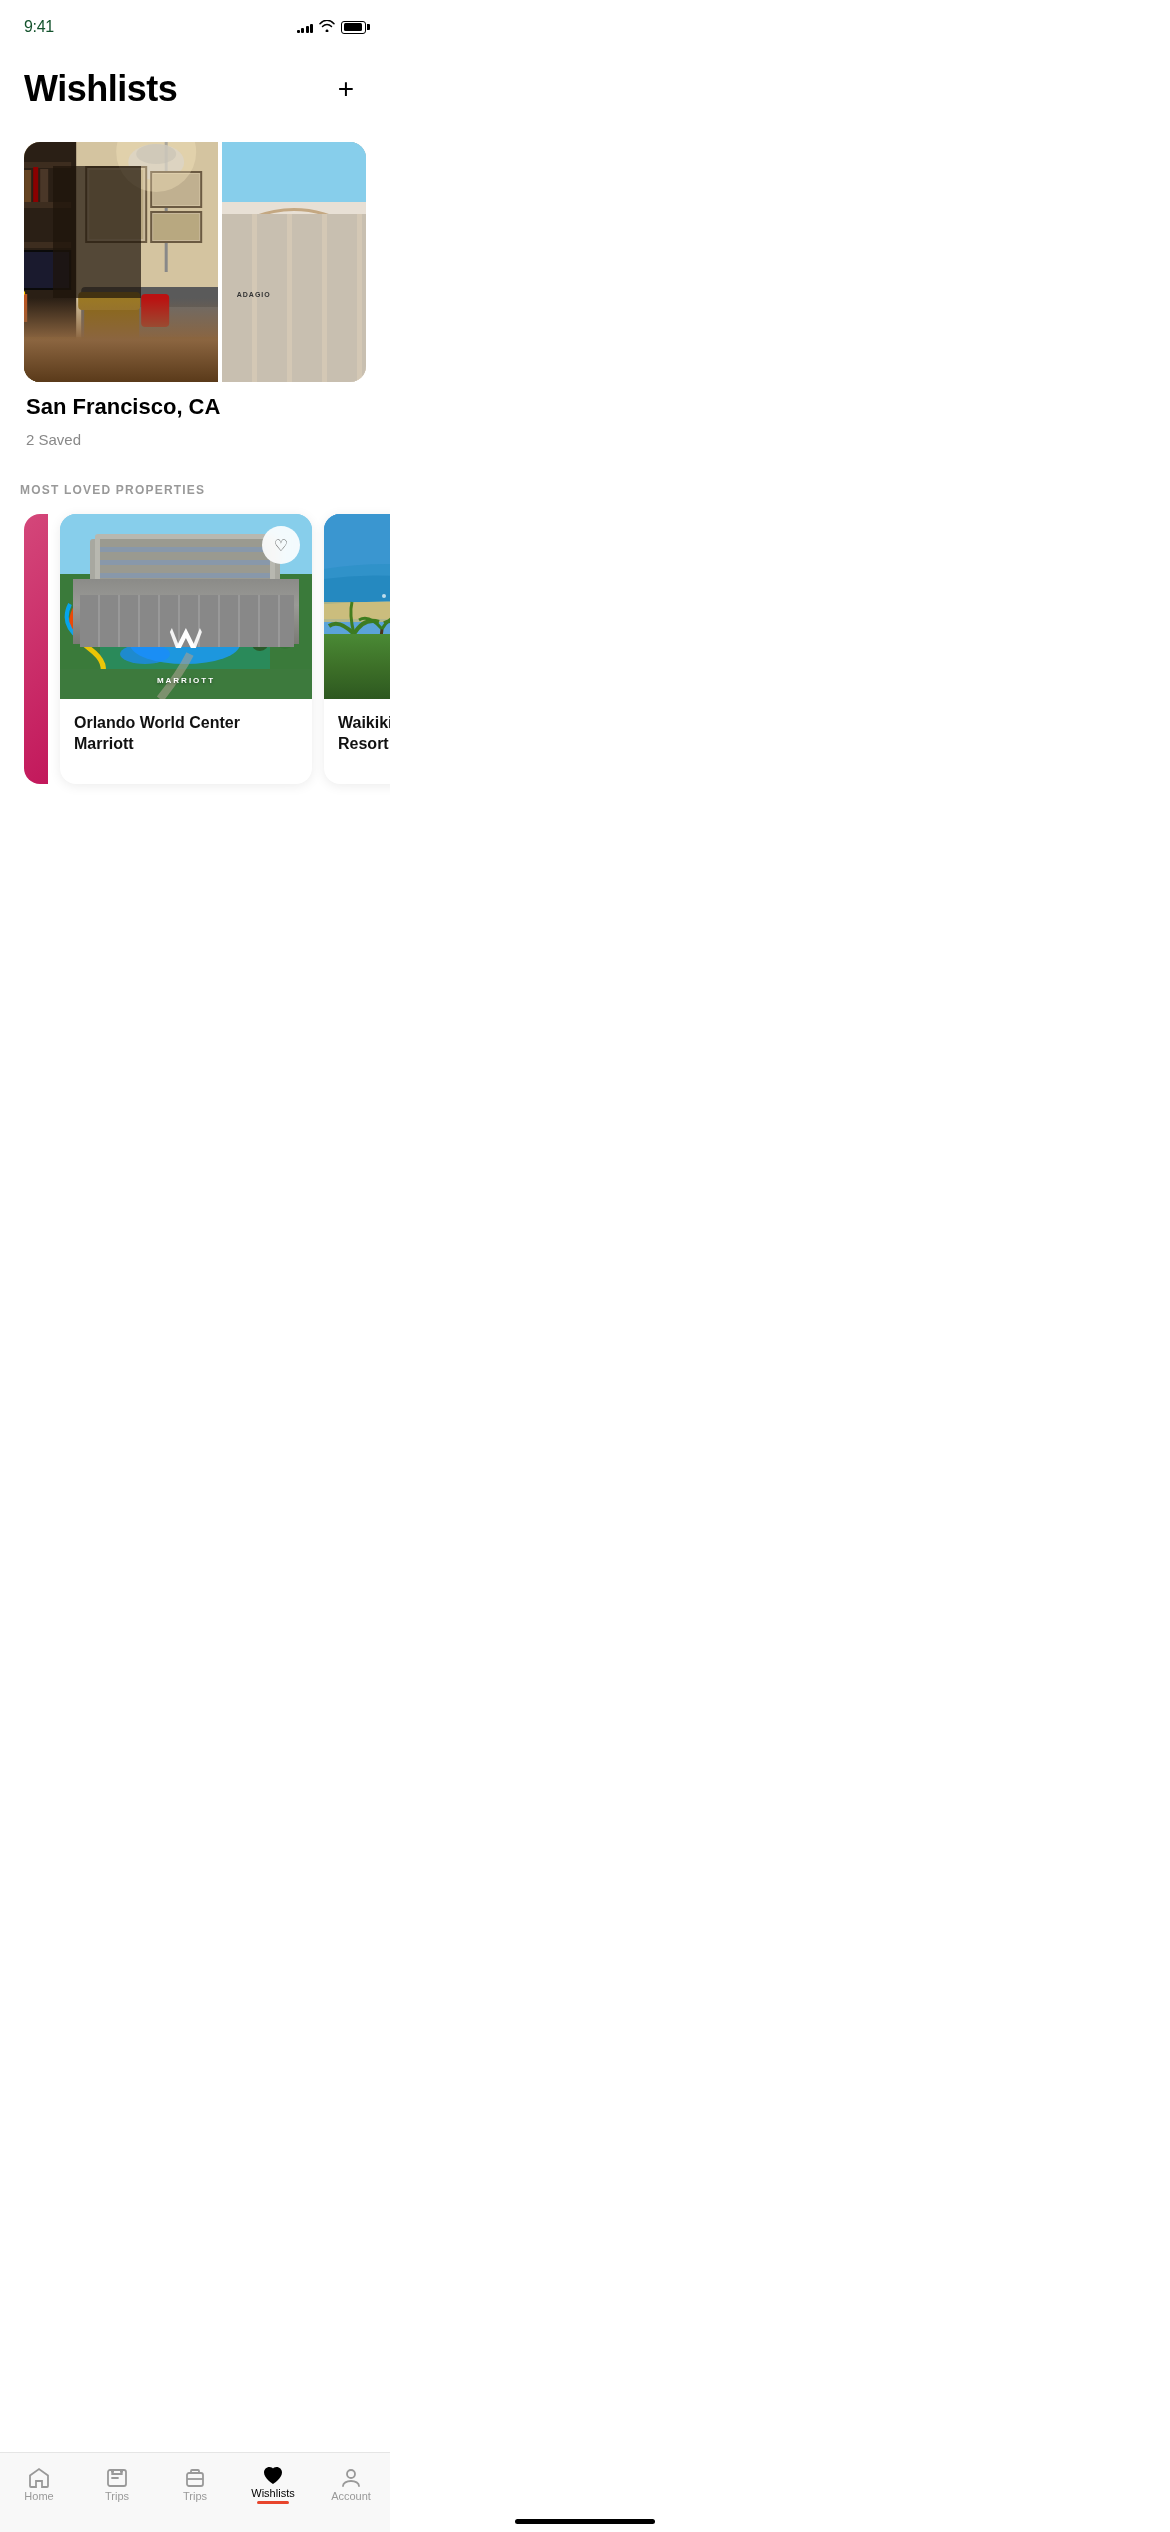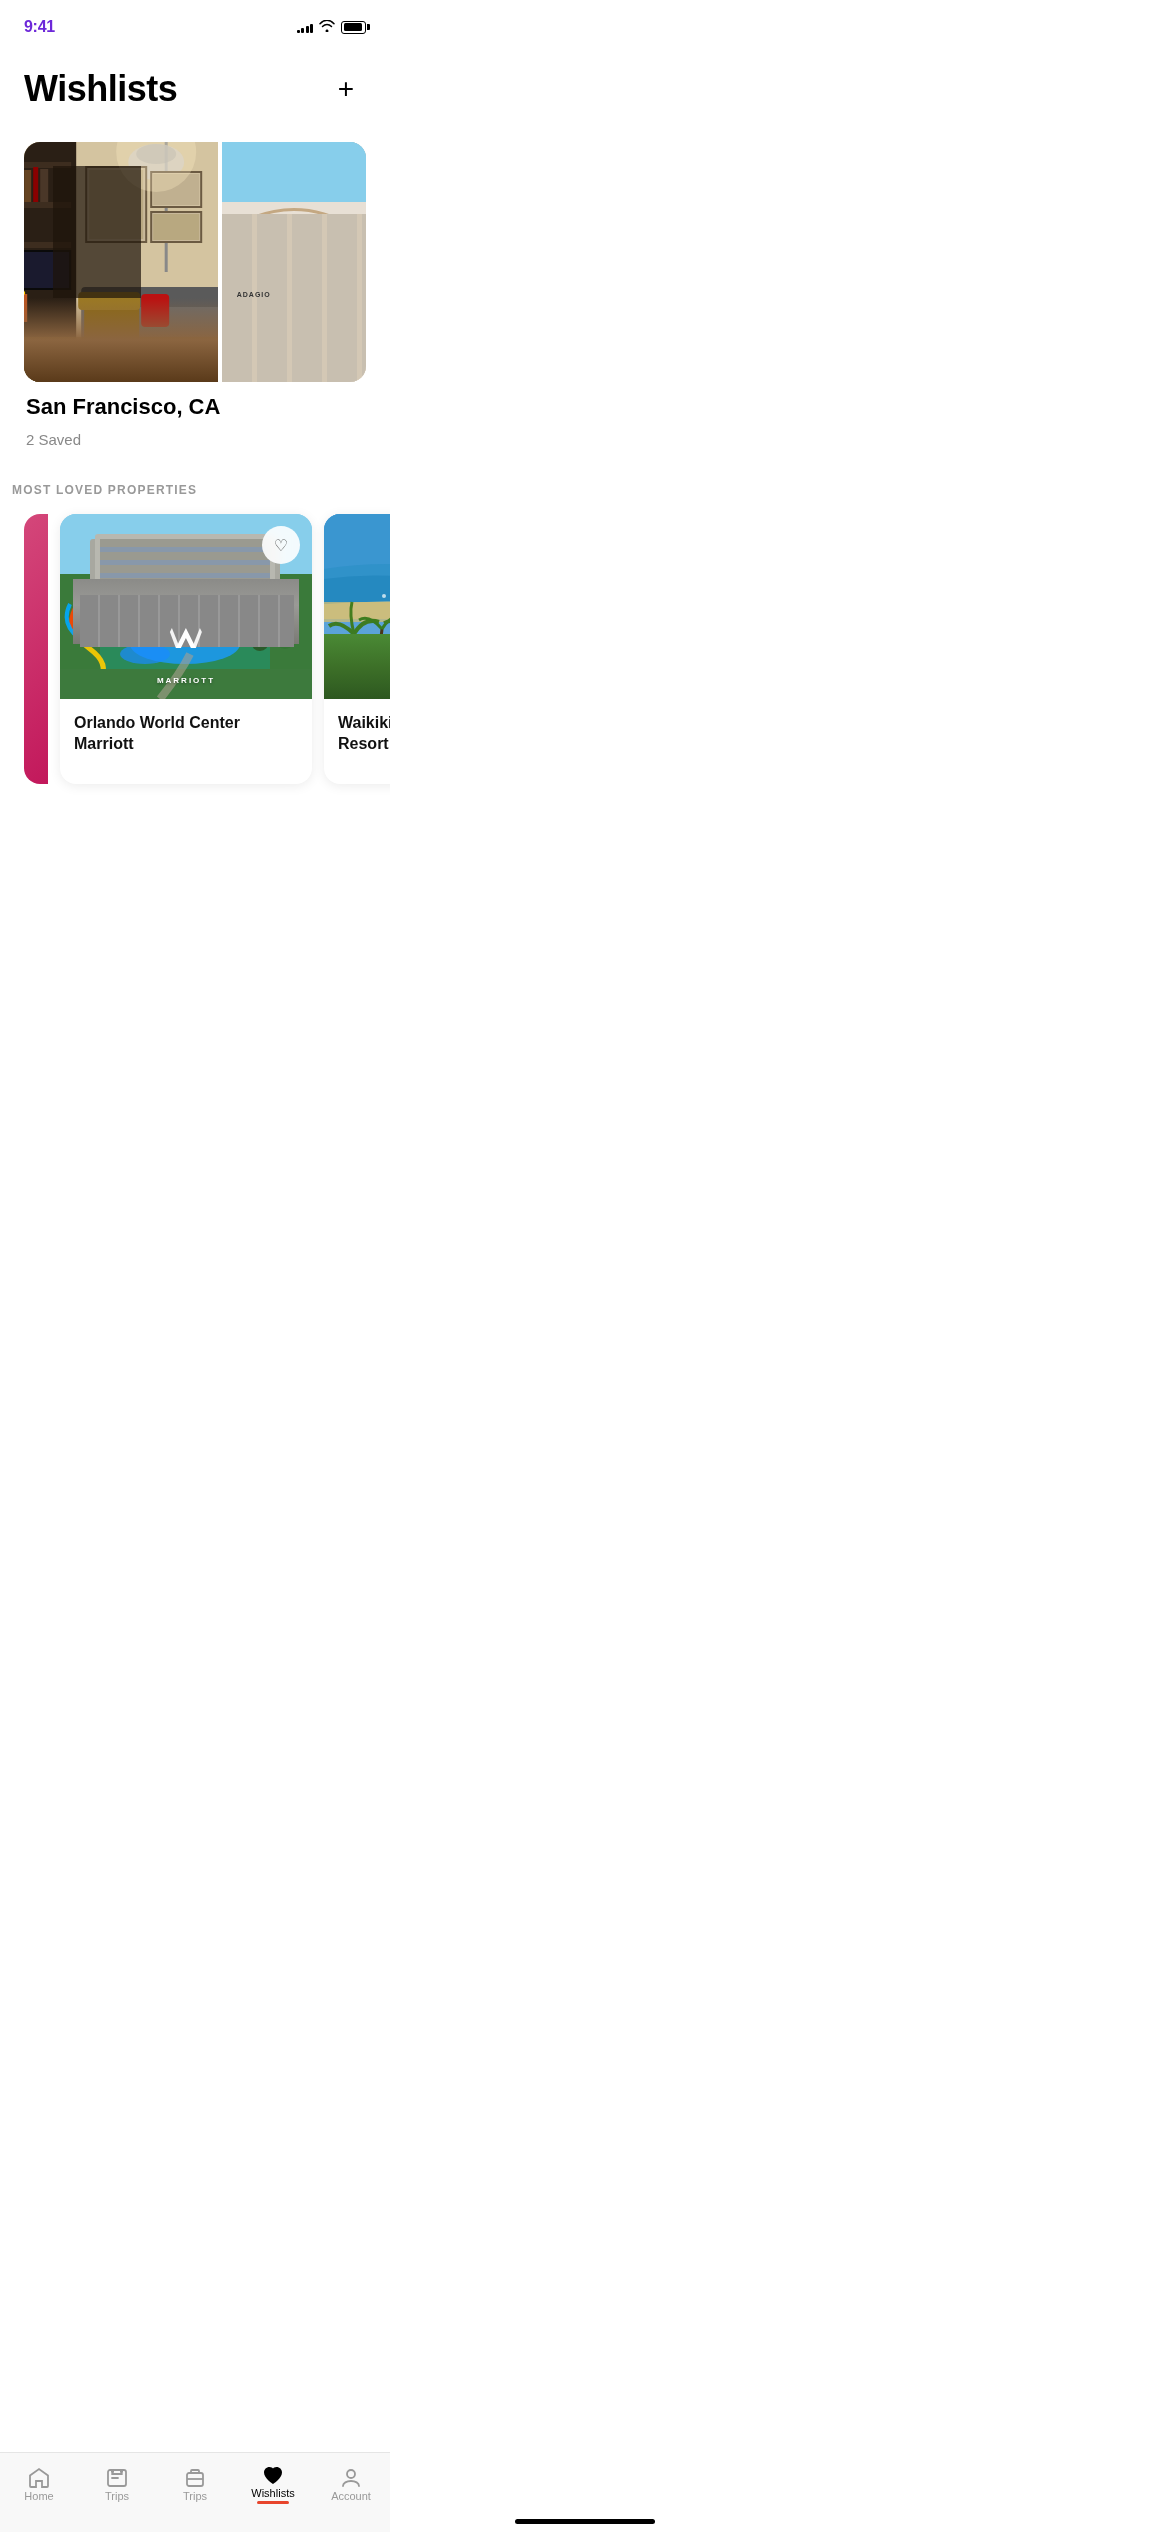--- a/index.html
+++ b/index.html
@@ -18,22 +18,22 @@
     .status-bar {
       display: flex;
       justify-content: space-between;
       align-items: center;
       padding: 14px 24px 8px;
       height: 48px;
     }
 
     .status-time {
       font-size: 16px;
-      font-weight: 700;
-      color: #6d28d9;
+      font-weight: 400;
+      color: #14532d;
       letter-spacing: -0.3px;
     }
 
     .status-icons {
       display: flex;
       align-items: center;
       gap: 6px;
     }
 
     .signal-icon {
@@ -219,21 +219,21 @@
     }
 
     .wishlist-count {
       font-size: 15px;
       color: #888;
       margin-top: 11px;
     }
 
     
     .section-header {
-      padding: 8px 12px 16px;
+      padding: 8px 20px 16px;
     }
 
     .section-title {
       font-size: 12px;
       font-weight: 600;
       color: #999;
       letter-spacing: 1.2px;
       text-transform: uppercase;
     }
 

